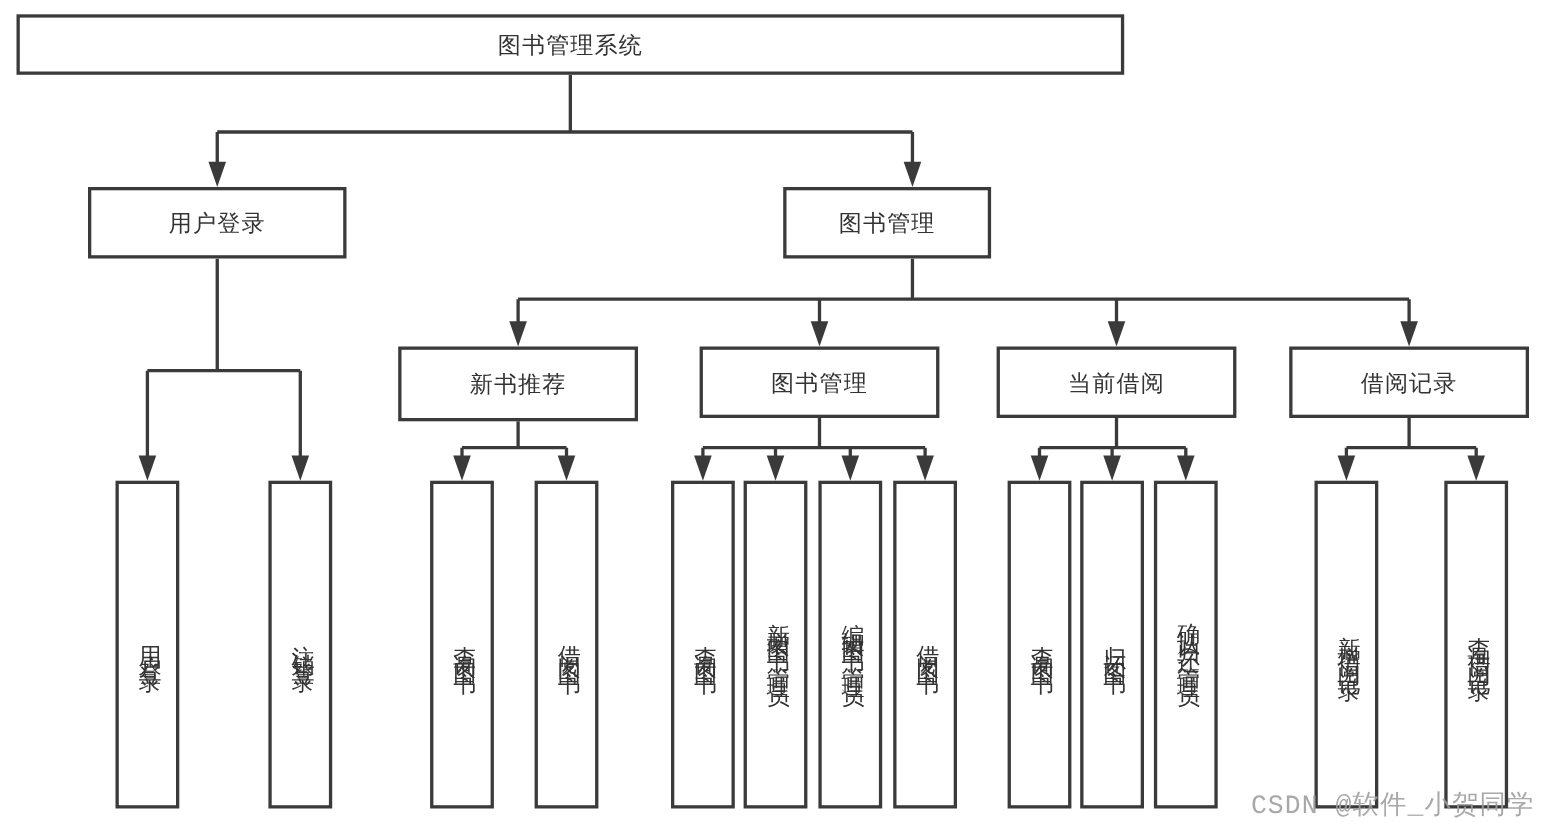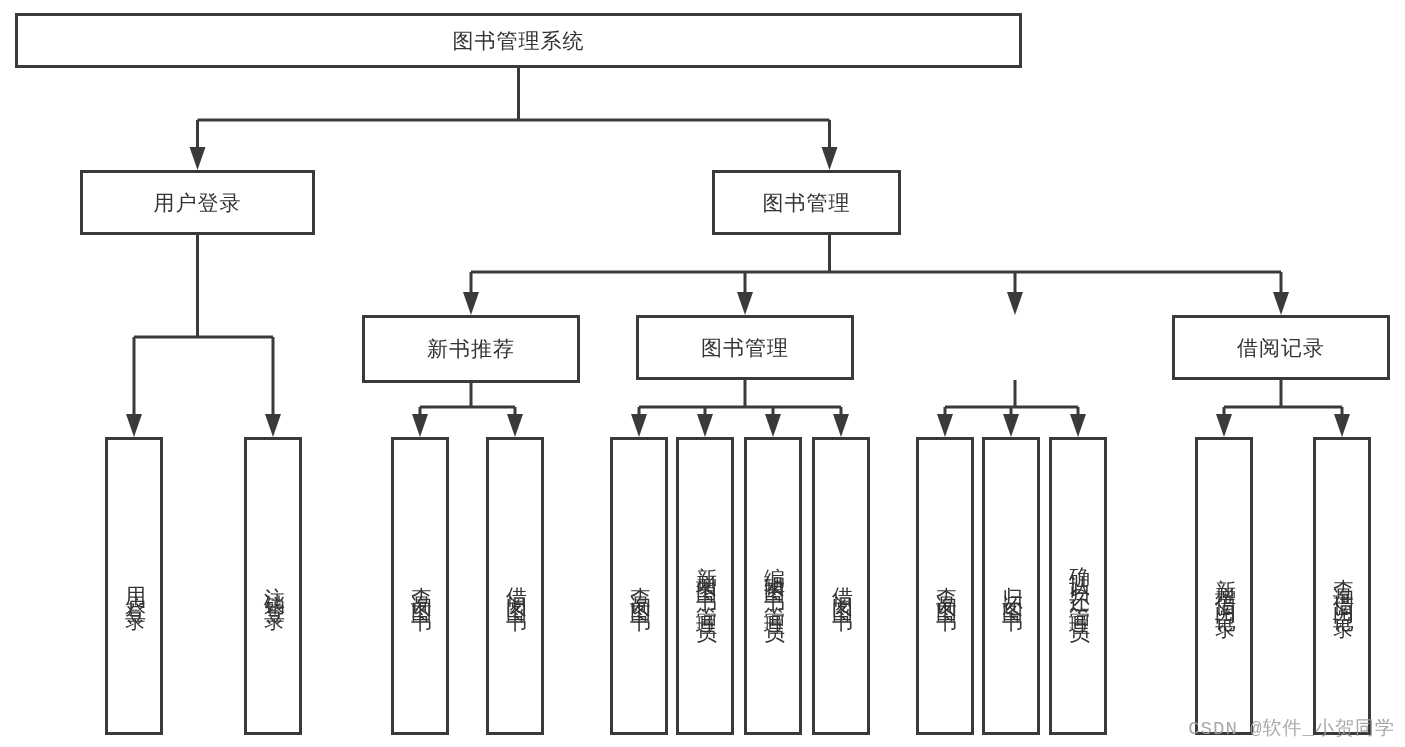--- a/index.html
+++ b/index.html
@@ -12,21 +12,21 @@
     position:absolute;box-sizing:border-box;border:3px solid #3a3a3a;background:#ffffff;
     display:flex;align-items:center;justify-content:center;z-index:1;
   }
   .hd{font-size:21px;letter-spacing:1px;}
   .leaf span{
     writing-mode:vertical-rl;text-orientation:mixed;
     font-size:21px;letter-spacing:8px;line-height:1;
   }
   .wm{
     position:absolute;top:715px;right:10px;z-index:3;
-    font-size:19px;color:rgba(158,158,158,0.9);letter-spacing:1px;
+    font-size:24px;color:rgba(158,158,158,0.9);letter-spacing:1px;
   }
   path{stroke:#3a3a3a;stroke-width:3;fill:none;}
   polygon{fill:#3a3a3a;stroke:none;}
 </style>
 </head>
 <body>
 
 <div id="stage">
 
   <svg id="wires" width="1405" height="747" viewBox="0 0 1405 747">
@@ -89,20 +89,23 @@
   <div class="box hd" style="left:712px;top:170px;width:189px;height:65px;">
     <span>图书管理</span>
   </div>
 
   <div class="box hd" style="left:362px;top:315px;width:218px;height:68px;">
     <span>新书推荐</span>
   </div>
   <div class="box hd" style="left:636px;top:315px;width:218px;height:65px;">
     <span>图书管理</span>
   </div>
+  <div class="box hd" style="left:906px;top:315px;width:218px;height:65px;">
+    <span>当前借阅</span>
+  </div>
   <div class="box hd" style="left:1172px;top:315px;width:218px;height:65px;">
     <span>借阅记录</span>
   </div>
 
   <div class="box leaf" style="left:105px;top:437px;width:58px;height:298px;">
     <span>用户登录</span>
   </div>
   <div class="box leaf" style="left:244px;top:437px;width:58px;height:298px;">
     <span>注销登录</span>
   </div>

